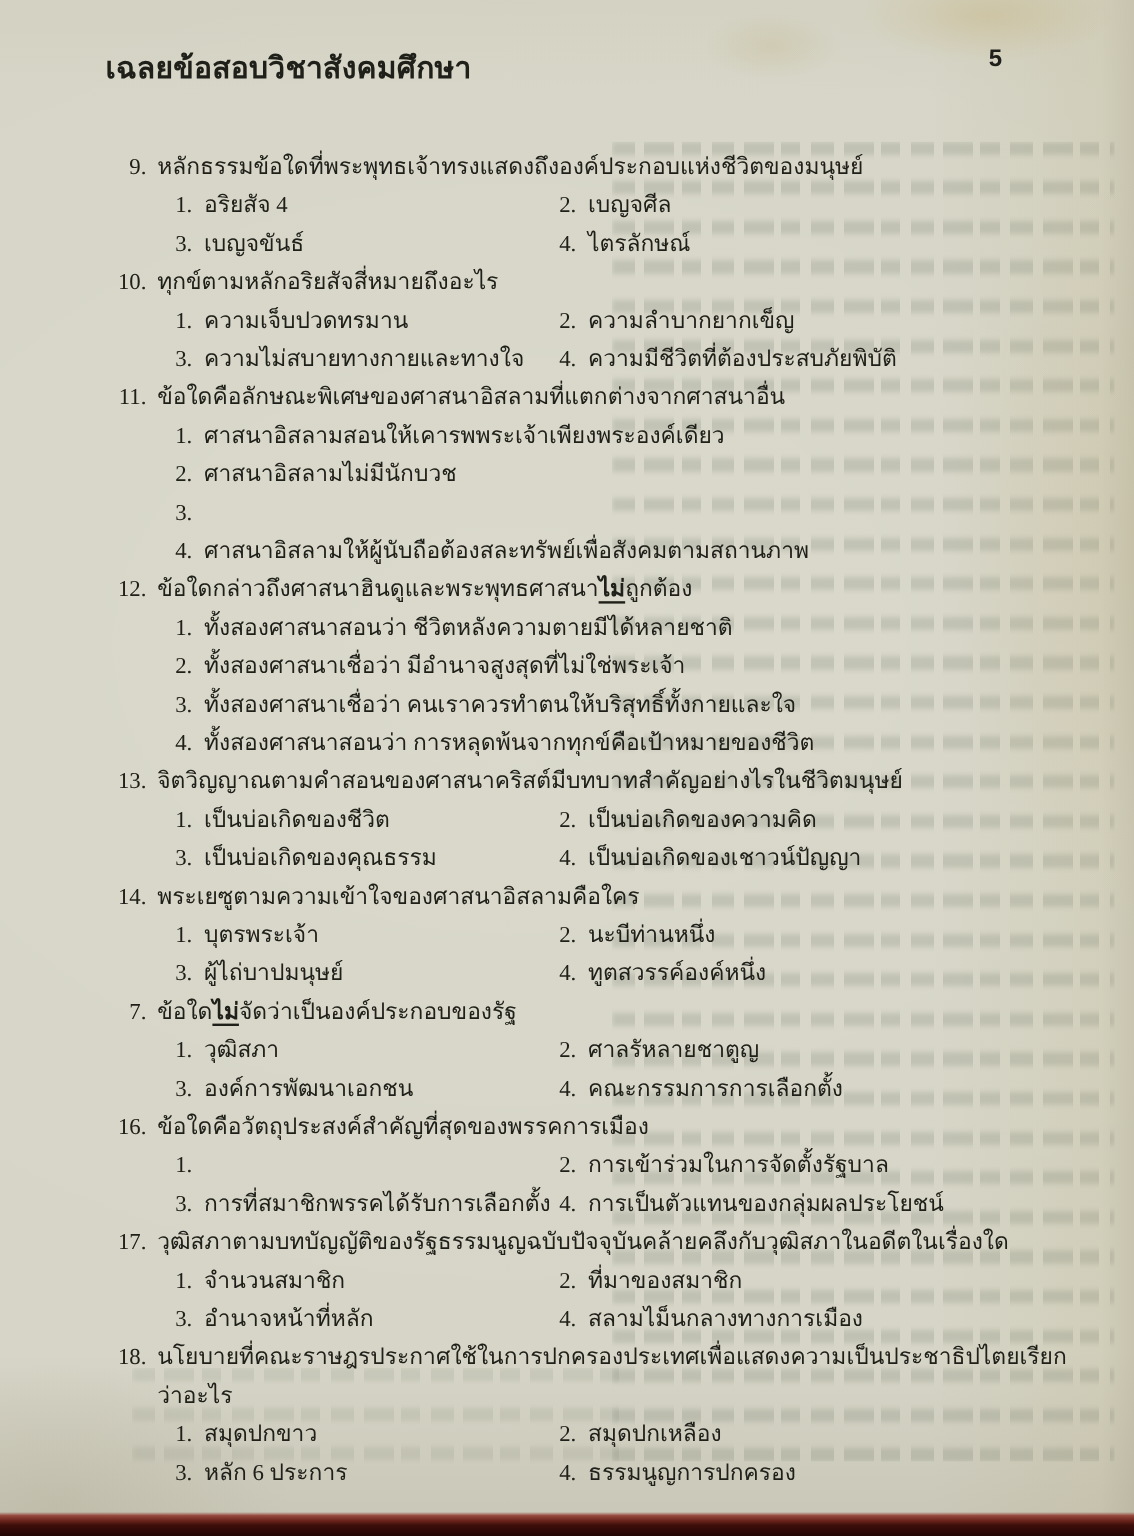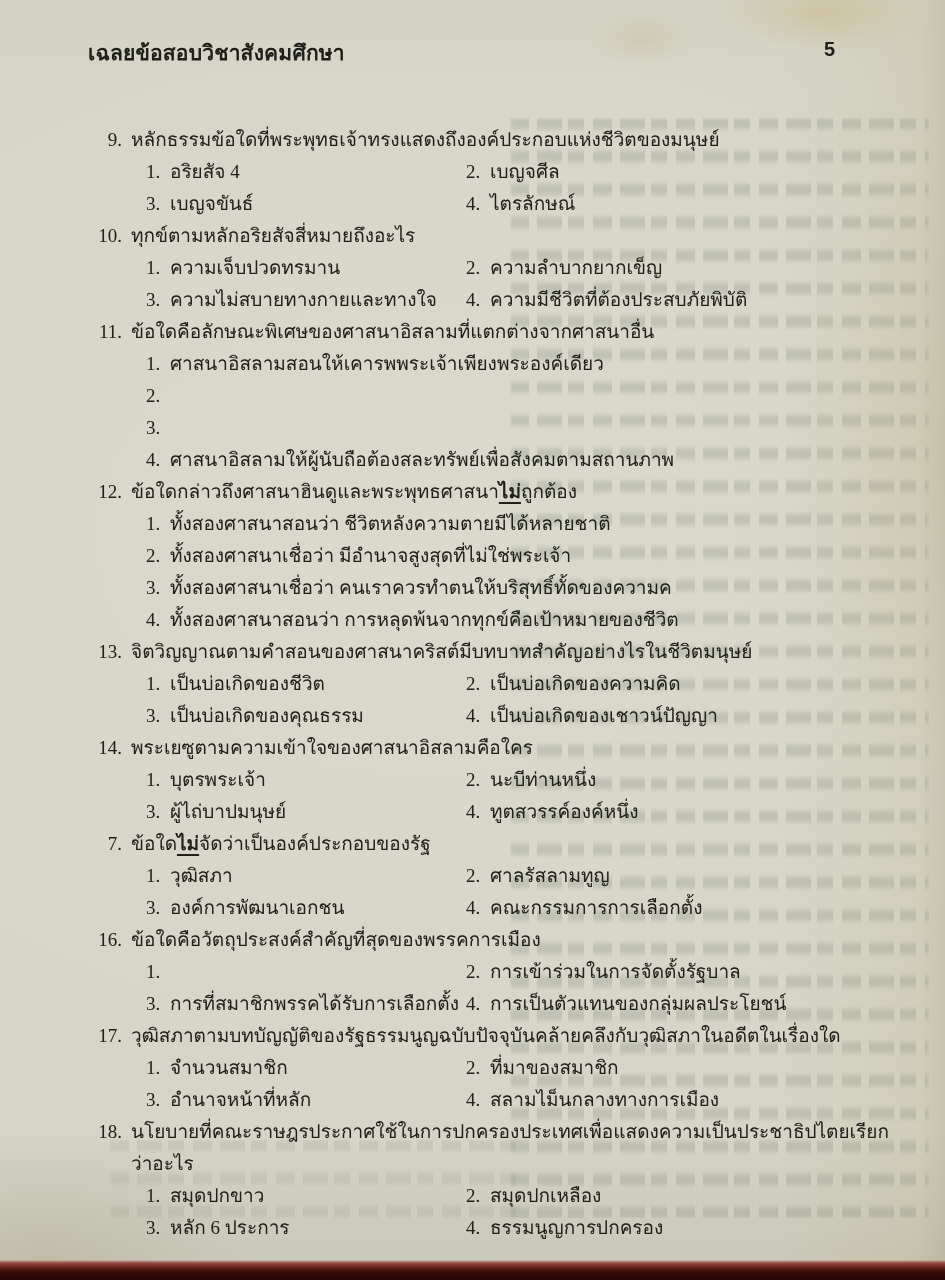--- a/index.html
+++ b/index.html
@@ -43,21 +43,21 @@
     filter: blur(2px); opacity: 0.5;
     background: repeating-linear-gradient(180deg, rgba(104,114,97,0.40) 0 11px, rgba(0,0,0,0) 11px 33px);
     -webkit-mask-image: repeating-linear-gradient(90deg, #000 0 19px, transparent 19px 27px, #000 27px 52px, transparent 52px 58px, #000 58px 74px, transparent 74px 83px);
     mask-image: repeating-linear-gradient(90deg, #000 0 19px, transparent 19px 27px, #000 27px 52px, transparent 52px 58px, #000 58px 74px, transparent 74px 83px);
   }
   .ghosts  { left: 510px; right: 16px; top: 118px; height: 1100px; }
   .ghosts2 { left: 110px; right: 420px; top: 1140px; height: 90px; opacity: 0.3; }
 
   .page-content { position: absolute; left: 88px; top: 36px; right: 40px; color: #20201a; }
   .header-row { position: relative; height: 28px; }
-  .doc-title { font-size: 21px; font-weight: 700; letter-spacing: 0.2px; }
+  .doc-title { font-size: 25px; font-weight: 700; letter-spacing: 0.2px; }
   .page-num  { position: absolute; left: 736px; top: 2px; font-size: 20px; font-weight: 700;
                font-family: "Liberation Sans", "DejaVu Sans", sans-serif; }
 
   #questions { margin-top: 60px; font-size: 19px; line-height: 32px; }
   .q-head { display: flex; }
   .q-num  { width: 34px; text-align: right; margin-right: 9px; flex: none; }
   .q-text { flex: 1; }
   .q-text .em { text-decoration: underline; text-underline-offset: 4px; text-decoration-thickness: 1.5px; font-weight: bold; }
   .opts { margin-left: 58px; }
   .opts.two-col { display: grid; grid-template-columns: 320px 1fr; }
@@ -142,20 +142,21 @@
       <span class="q-text"><span class="pre">ข้อใดคือลักษณะพิเศษของศาสนาอิสลามที่แตกต่างจากศาสนาอื่น</span><span class="em"></span><span class="post"></span></span>
     </div>
     <div class="opts stacked">
   <div class="opt">
     <span class="o-num">1.</span>
     <span class="o-text">ศาสนาอิสลามสอนให้เคารพพระเจ้าเพียงพระองค์เดียว</span>
   </div>
 
   <div class="opt">
     <span class="o-num">2.</span>
+    <span class="o-text">ศาสนาอิสลามไม่มีนักบวช</span>
   </div>
 
   <div class="opt">
     <span class="o-num">3.</span>
   </div>
 
   <div class="opt">
     <span class="o-num">4.</span>
     <span class="o-text">ศาสนาอิสลามให้ผู้นับถือต้องสละทรัพย์เพื่อสังคมตามสถานภาพ</span>
   </div>
@@ -173,21 +174,21 @@
     <span class="o-text">ทั้งสองศาสนาสอนว่า ชีวิตหลังความตายมีได้หลายชาติ</span>
   </div>
 
   <div class="opt">
     <span class="o-num">2.</span>
     <span class="o-text">ทั้งสองศาสนาเชื่อว่า มีอำนาจสูงสุดที่ไม่ใช่พระเจ้า</span>
   </div>
 
   <div class="opt">
     <span class="o-num">3.</span>
-    <span class="o-text">ทั้งสองศาสนาเชื่อว่า คนเราควรทำตนให้บริสุทธิ์ทั้ดของความค</span>
+    <span class="o-text">ทั้งสองศาสนาเชื่อว่า คนเราควรทำตนให้บริสุทธิ์ทั้งกายและใจ</span>
   </div>
 
   <div class="opt">
     <span class="o-num">4.</span>
     <span class="o-text">ทั้งสองศาสนาสอนว่า การหลุดพ้นจากทุกข์คือเป้าหมายของชีวิต</span>
   </div>
 </div>
   </section>
 
   <section class="q">
@@ -252,21 +253,21 @@
       <span class="q-text"><span class="pre">ข้อใด</span><span class="em">ไม่</span><span class="post">จัดว่าเป็นองค์ประกอบของรัฐ</span></span>
     </div>
     <div class="opts two-col">
   <div class="opt">
     <span class="o-num">1.</span>
     <span class="o-text">วุฒิสภา</span>
   </div>
 
   <div class="opt">
     <span class="o-num">2.</span>
-    <span class="o-text">ศาลรัสลามทูญ</span>
+    <span class="o-text">ศาลรัหลายชาตูญ</span>
   </div>
 
   <div class="opt">
     <span class="o-num">3.</span>
     <span class="o-text">องค์การพัฒนาเอกชน</span>
   </div>
 
   <div class="opt">
     <span class="o-num">4.</span>
     <span class="o-text">คณะกรรมการการเลือกตั้ง</span>

